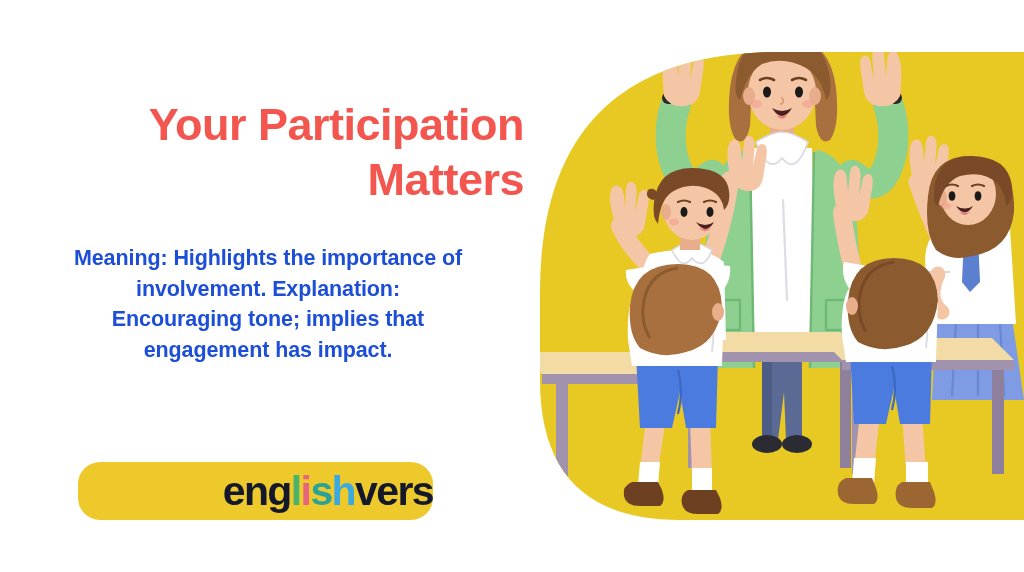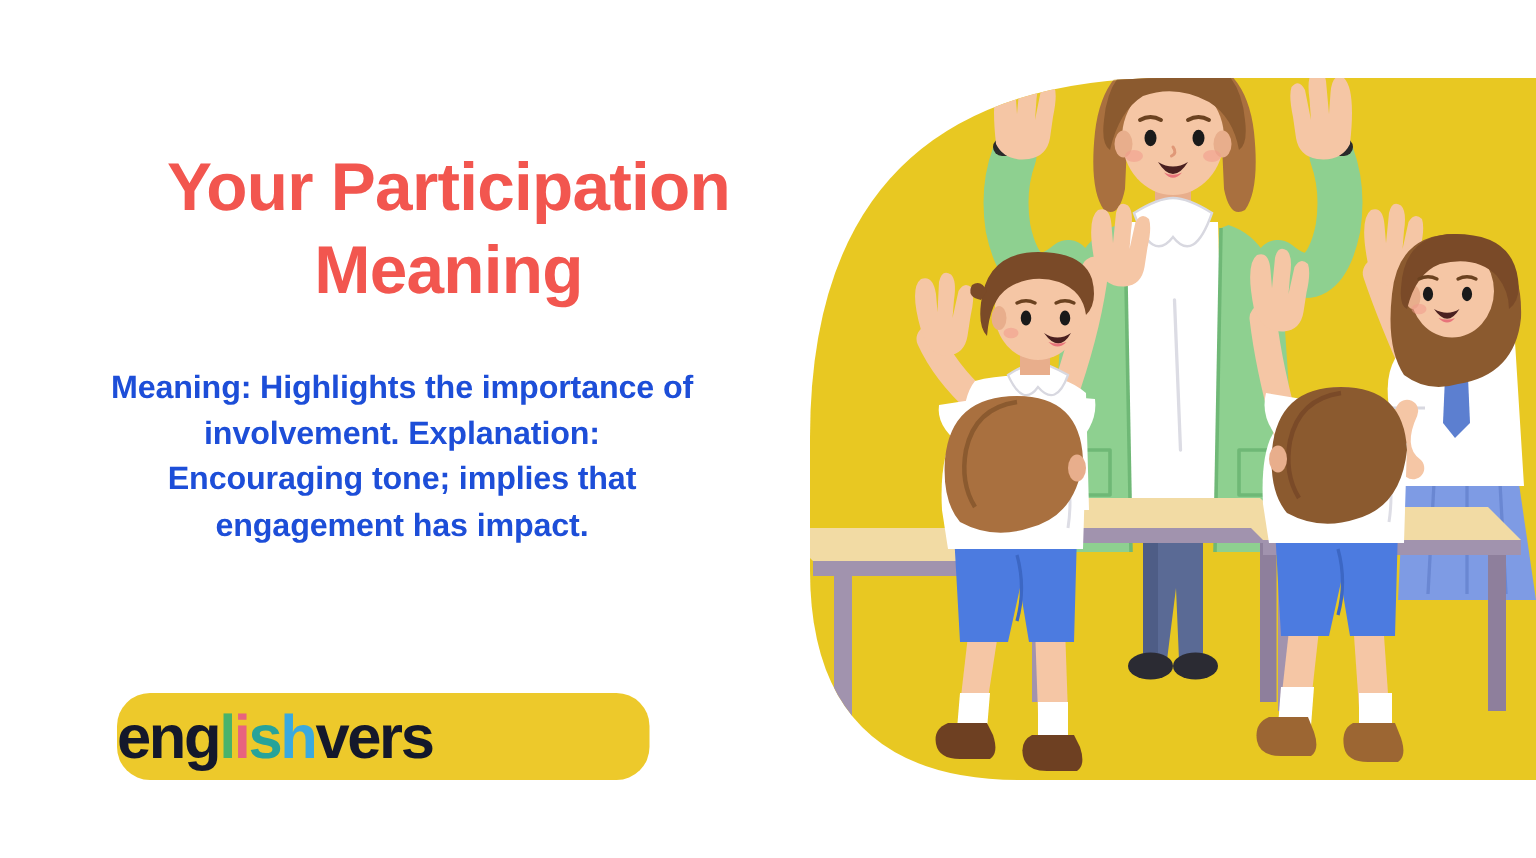--- a/index.html
+++ b/index.html
@@ -29,21 +29,21 @@
   #headline {
     position: absolute;
     left: 74px;
     top: 98px;
     width: 450px;
     font-size: 45px;
     font-weight: bold;
     line-height: 1.22;
     letter-spacing: -0.5px;
     color: #F2564F;
-    text-align: center;
+    text-align: right;
   }
   #body-copy {
     position: absolute;
     left: 68px;
     top: 243px;
     width: 400px;
     font-size: 21.5px;
     font-weight: bold;
     line-height: 1.42;
     letter-spacing: -0.1px;
@@ -55,21 +55,21 @@
   #logo-badge {
     position: absolute;
     left: 78px;
     top: 462px;
     width: 355px;
     height: 58px;
     background: #EDC92B;
     border-radius: 22px;
     display: flex;
     align-items: center;
-    justify-content: flex-start;
+    justify-content: flex-end;
   }
   #logo-wordmark {
     font-size: 41px;
     font-weight: bold;
     letter-spacing: -1.6px;
     line-height: 1;
     color: #14182B;
     display: flex;
     align-items: baseline;
     user-select: none;
@@ -91,21 +91,21 @@
 </style>
 </head>
 <body>
 
 <div id="canvas">
 
   <div id="left-panel">
 
     <div id="headline">
       <span>Your Participation</span><br>
-      <span>Meaning</span>
+      <span>Matters</span>
     </div>
 
     <div id="body-copy">Meaning: Highlights the importance of involvement. Explanation: Encouraging tone; implies that engagement has impact.</div>
 
     <div id="logo-badge">
       <div id="logo-wordmark">
         <span>eng</span>
           <span class="c-l">l</span>
           <span class="c-i">i</span>
           <span class="c-s">s</span>

